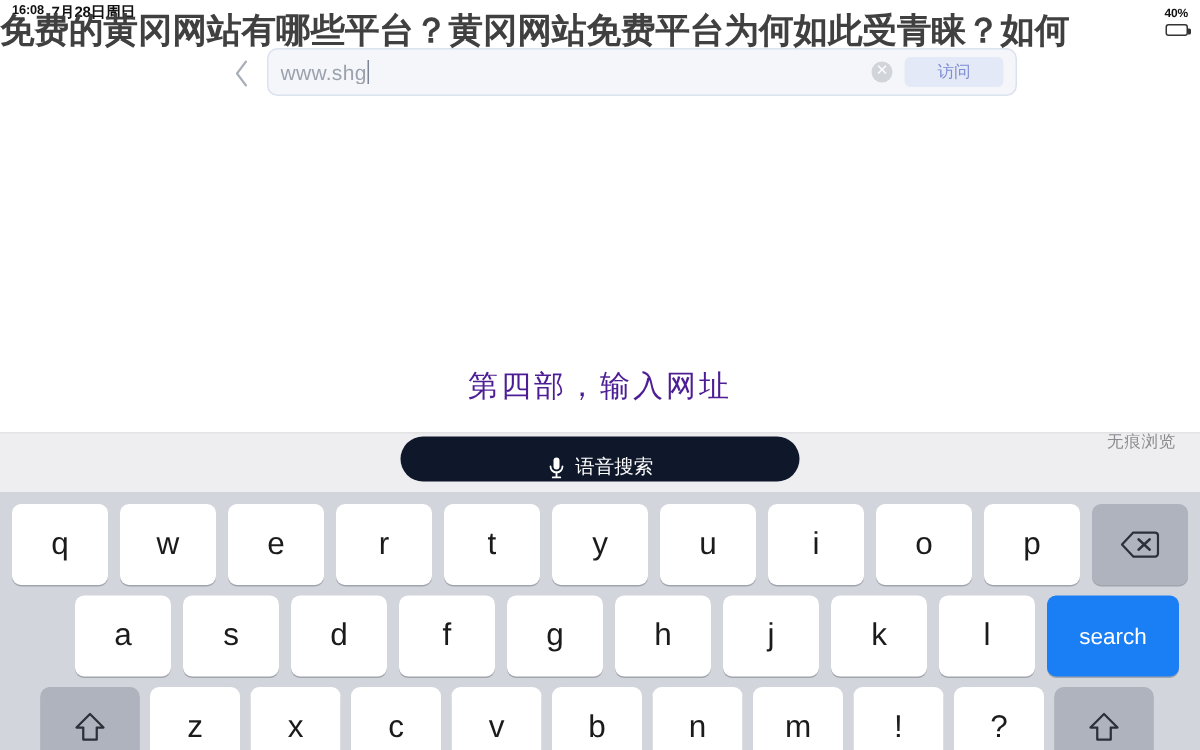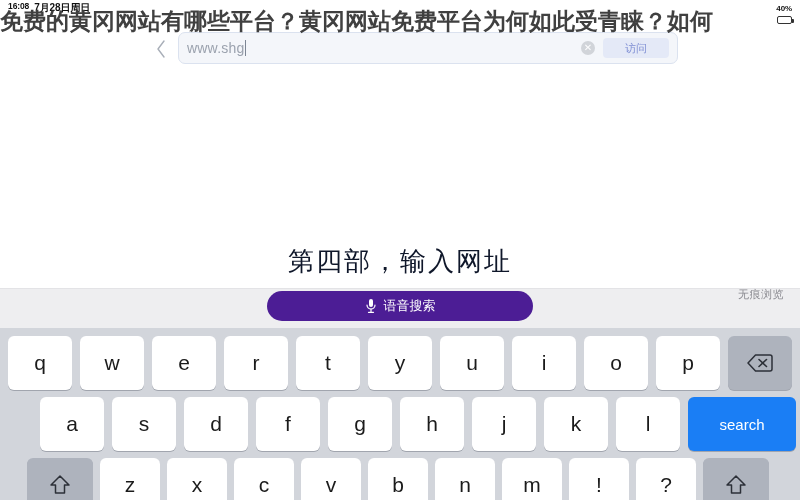--- a/index.html
+++ b/index.html
@@ -178,22 +178,22 @@
   }
   .overlay-line { display: block; }
 
   
   .section-heading {
     position: absolute;
     top: 244px;
     left: 0;
     width: 800px;
     text-align: center;
-    font-size: 26px;
-    color: #0f172a;
+    font-size: 20px;
+    color: #4c1d95;
     letter-spacing: 2px;
     font-family: "DejaVu Sans", "Liberation Sans", sans-serif;
   }
 
   
   .kb-toolbar {
     position: absolute;
     top: 288px;
     left: 0;
     width: 800px;
@@ -203,24 +203,24 @@
     align-items: center;
     border-top: 1px solid #e3e3e6;
     box-sizing: border-box;
   }
   .voice-search-btn {
     position: absolute;
     left: 267px;
     top: 291px;
     width: 266px;
     height: 30px;
-    background: #4c1d95;
+    background: #0f172a;
     border-radius: 16px;
     display: flex;
-    align-items: center;
+    align-items: flex-end;
     justify-content: center;
     gap: 7px;
     color: #ffffff;
     font-size: 13px;
     border: none;
   }
   .voice-search-btn .mic-icon svg { display: block; }
   .incognito-label {
     position: absolute;
     right: 16px;
@@ -270,21 +270,21 @@
   .row1 .key { width: 64px; }
   .row2 .key { width: 64px; }
   .row3 .key { width: 60px; }
 
   .key.fn {
     background: #aeb3bd;
     color: #2c3038;
   }
   .key.backspace { width: 64px; }
   .key.search {
-    width: 108px;
+    width: 88px;
     background: #1a7ef5;
     color: #ffffff;
     font-size: 15px;
   }
   .key.shift { width: 66px; }
   .row2 { padding-left: 36px; padding-right: 0; }
   .row3 { padding-left: 0; }
 
   .key svg { display: block; }
 </style>

